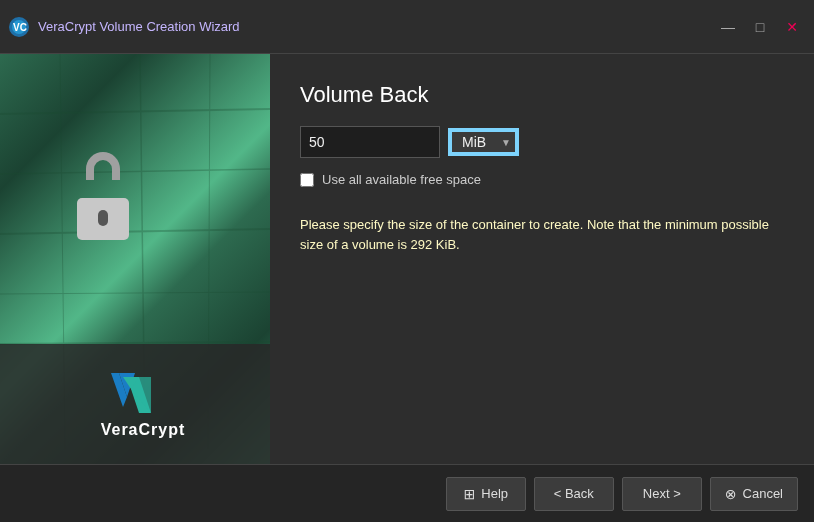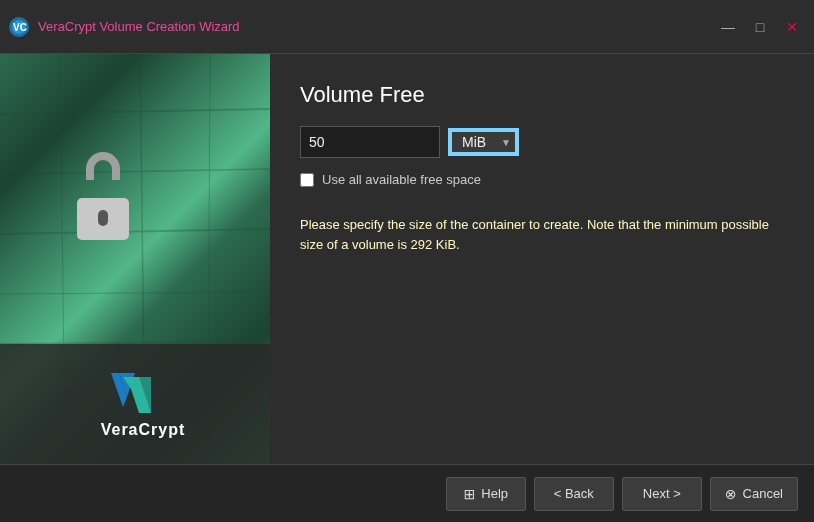--- a/index.html
+++ b/index.html
@@ -27,21 +27,21 @@
     .title-bar-left {
       display: flex;
       align-items: center;
       gap: 8px;
     }
     .app-icon {
       width: 22px;
       height: 22px;
     }
     .title-bar-title {
-      color: #ec4899;
+      color: #c4b5fd;
       font-size: 13px;
     }
     .title-bar-controls {
       display: flex;
       gap: 4px;
       align-items: center;
     }
     .title-btn {
       width: 28px;
       height: 22px;
@@ -320,21 +320,21 @@
         <polygon points="20,8 36,8 48,44 36,44 28,20" fill="#2ab5a0"></polygon>
         <polygon points="28,20 36,8 48,8 48,44" fill="#2ab5a0" opacity="0.7"></polygon>
       </svg>
       <div class="vc-logo-text">
         <span>Vera</span><span>Crypt</span>
       </div>
     </div>
   </div>
 
   <div class="right-panel">
-    <h2 class="section-title">Volume Free</h2>
+    <h2 class="section-title">Volume Back</h2>
 
     <div class="size-input-row">
       <input class="size-input" type="text" value="50" style="">
       <div class="unit-select-wrapper">
         <select class="unit-select">
           <option>KiB</option>
           <option selected="">MiB</option>
           <option>GiB</option>
           <option>TiB</option>
         </select>

